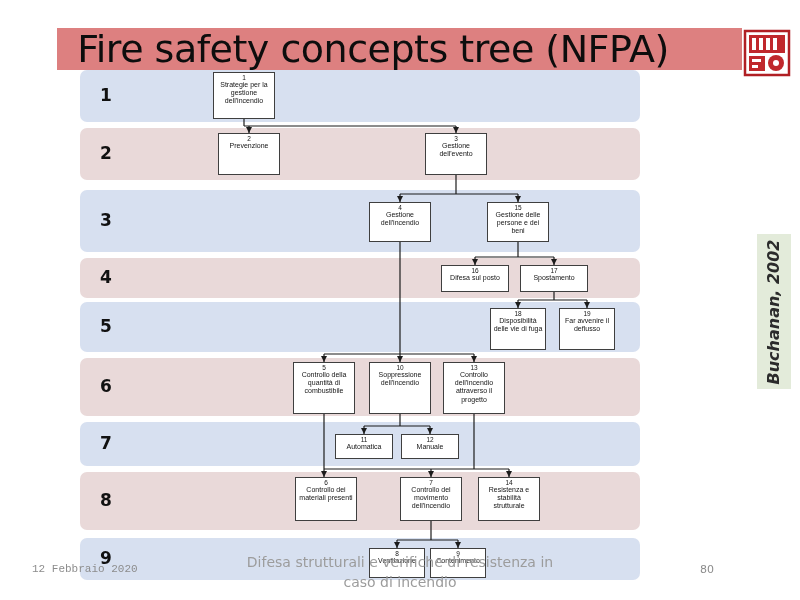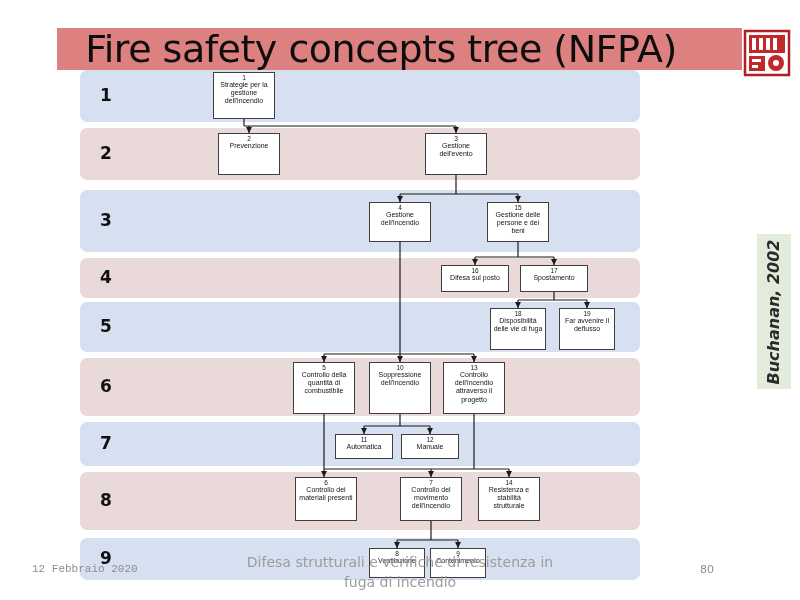--- a/index.html
+++ b/index.html
@@ -11,21 +11,21 @@
 
   
   .title-bar{
     position:absolute;left:57px;top:28px;width:686px;height:42px;
     background:#dd8080;
   }
   .title-text{
     position:absolute;left:57px;top:24px;width:632px;height:50px;
     line-height:50px;text-align:center;color:#0d0d0d;
     font-size:38px;font-family:"DejaVu Sans", sans-serif;font-weight:400;
-    letter-spacing:-0.5px;white-space:nowrap;padding-left:8px;
+    letter-spacing:-0.5px;white-space:nowrap;
   }
 
   
   .logo{
     position:absolute;left:742px;top:28px;width:50px;height:50px;
     background:#ffffff;
   }
   .logo svg{display:block;}
 
   
@@ -281,18 +281,18 @@
         <span class="txt">Ventilazione</span>
       </div>
       <div class="node" style="left: 430px; top: 548px; width: 56px; height: 30px;">
         <span class="num">9</span>
         <span class="txt">Contenimento</span>
       </div>
     </div>
 
   <div class="footer-text">
     <div>Difesa strutturali e verifiche di resistenza in</div>
-    <div>fuga di incendio</div>
+    <div>caso di incendio</div>
   </div>
   <div class="footer-date">12 Febbraio 2020</div>
   <div class="footer-page">80</div>
 
 </div>
 
 </body></html>

